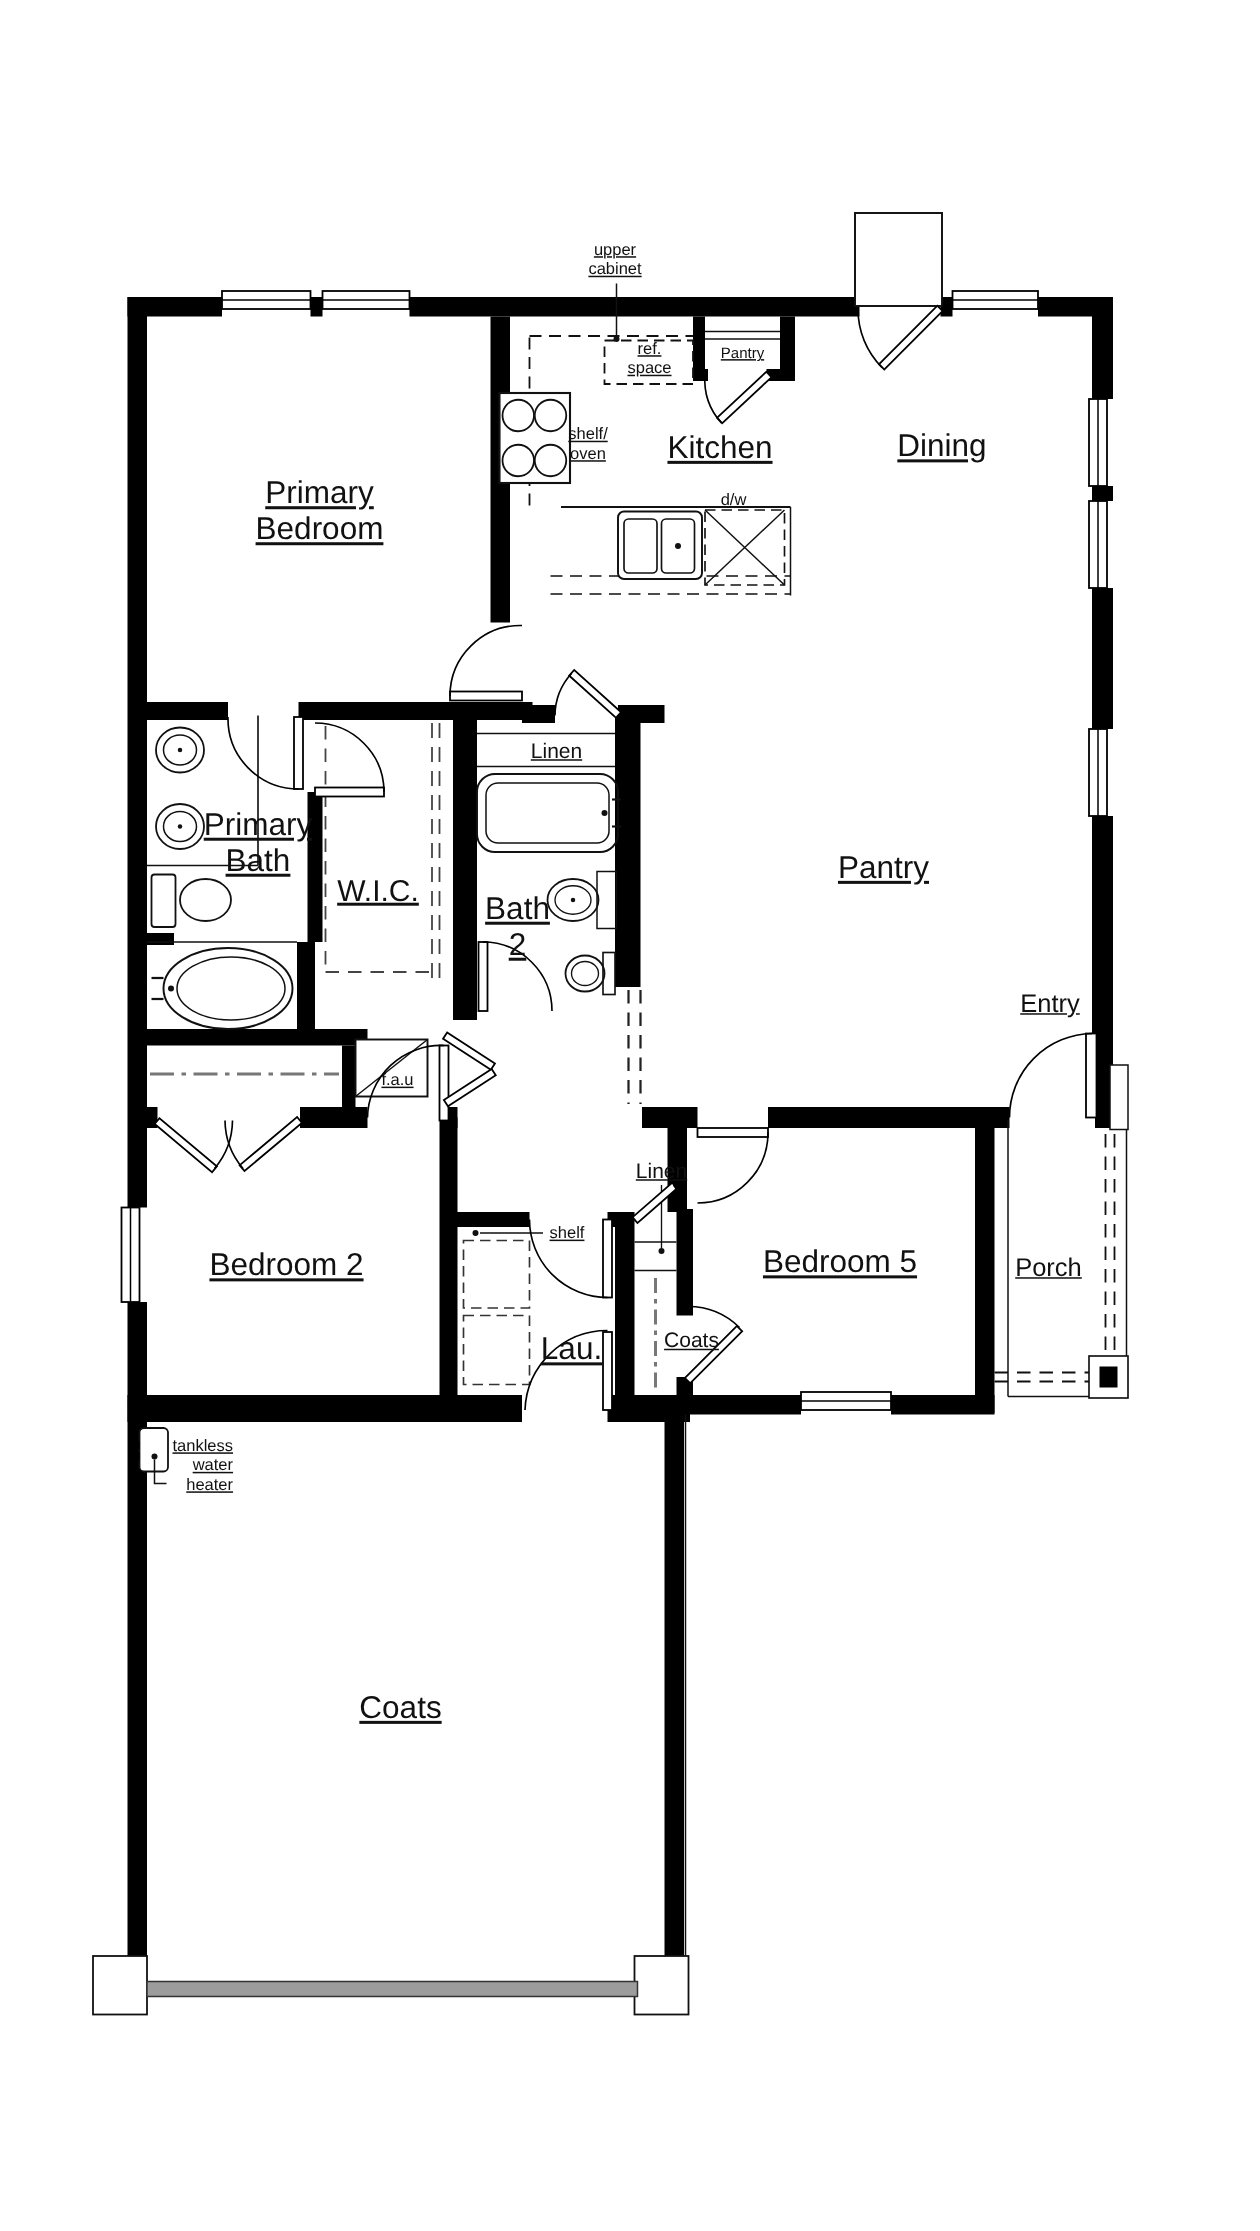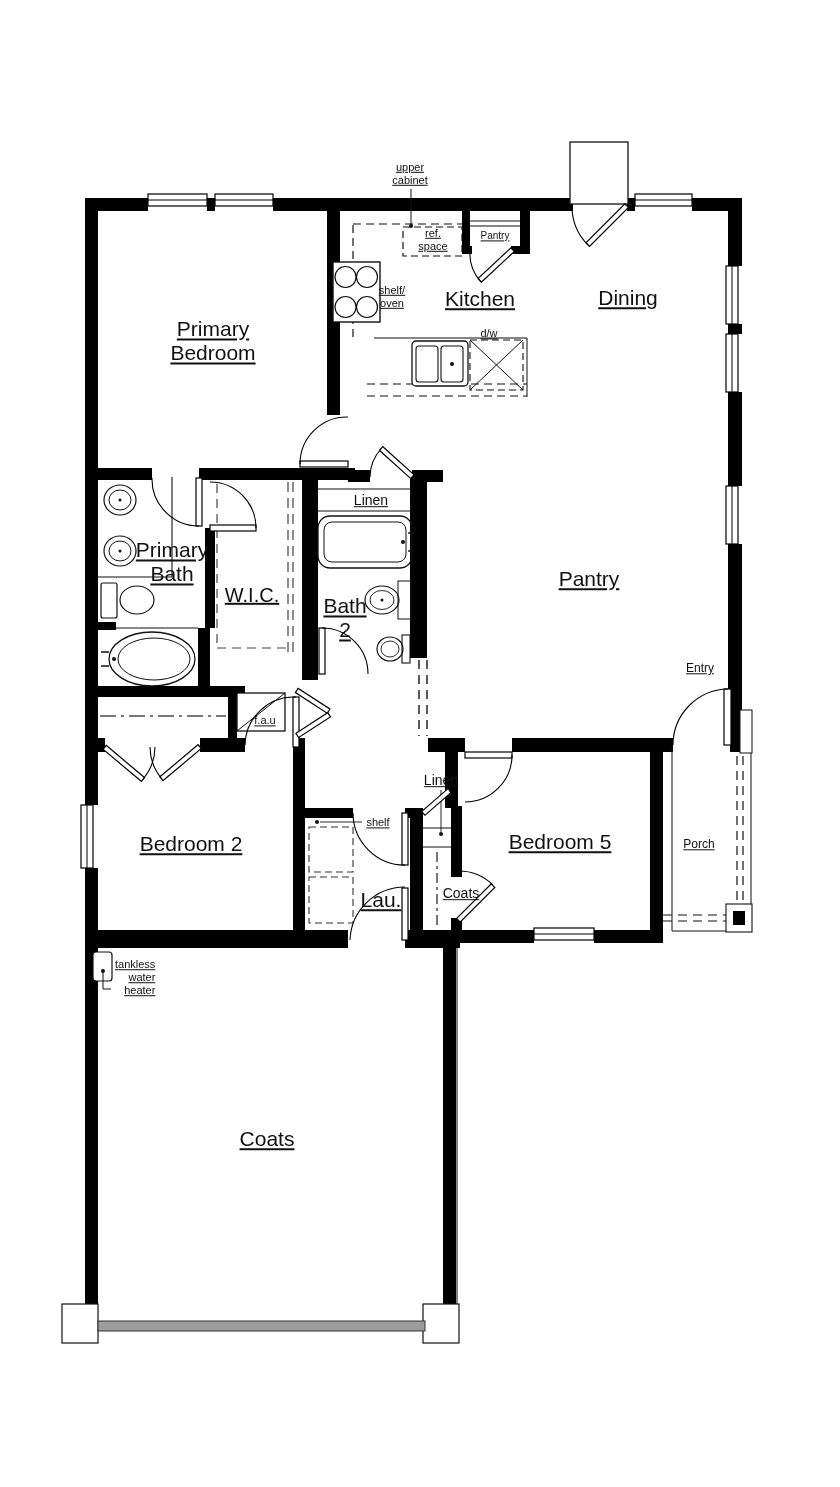--- a/index.html
+++ b/index.html
@@ -2,21 +2,21 @@
 <html><head>
 <meta charset="utf-8">
 <style>
   html,body{margin:0;padding:0;background:#fff;}
   #stage{position:relative;width:840px;height:1487px;background:#fff;overflow:hidden;
          font-family:"Liberation Sans", sans-serif;color:#111;}
   #plan-svg{position:absolute;left:0;top:0;}
   .lbl{position:absolute;transform:translate(-50%,-50%);text-align:center;
        white-space:pre-line;line-height:1.12;color:#111;text-decoration:underline;}
   .s18{font-size:21px;}
-  .s17{font-size:12px;}
+  .s17{font-size:17px;}
   .s16{font-size:20px;}
   .s15{font-size:10px;}
   .s14{font-size:14px;text-align:right;}
   .s11{font-size:11px;line-height:1.2;}
   .left-align{transform:translate(0,-50%);text-align:right;}
 </style>
 </head>
 <body>
 
 <div id="stage">

